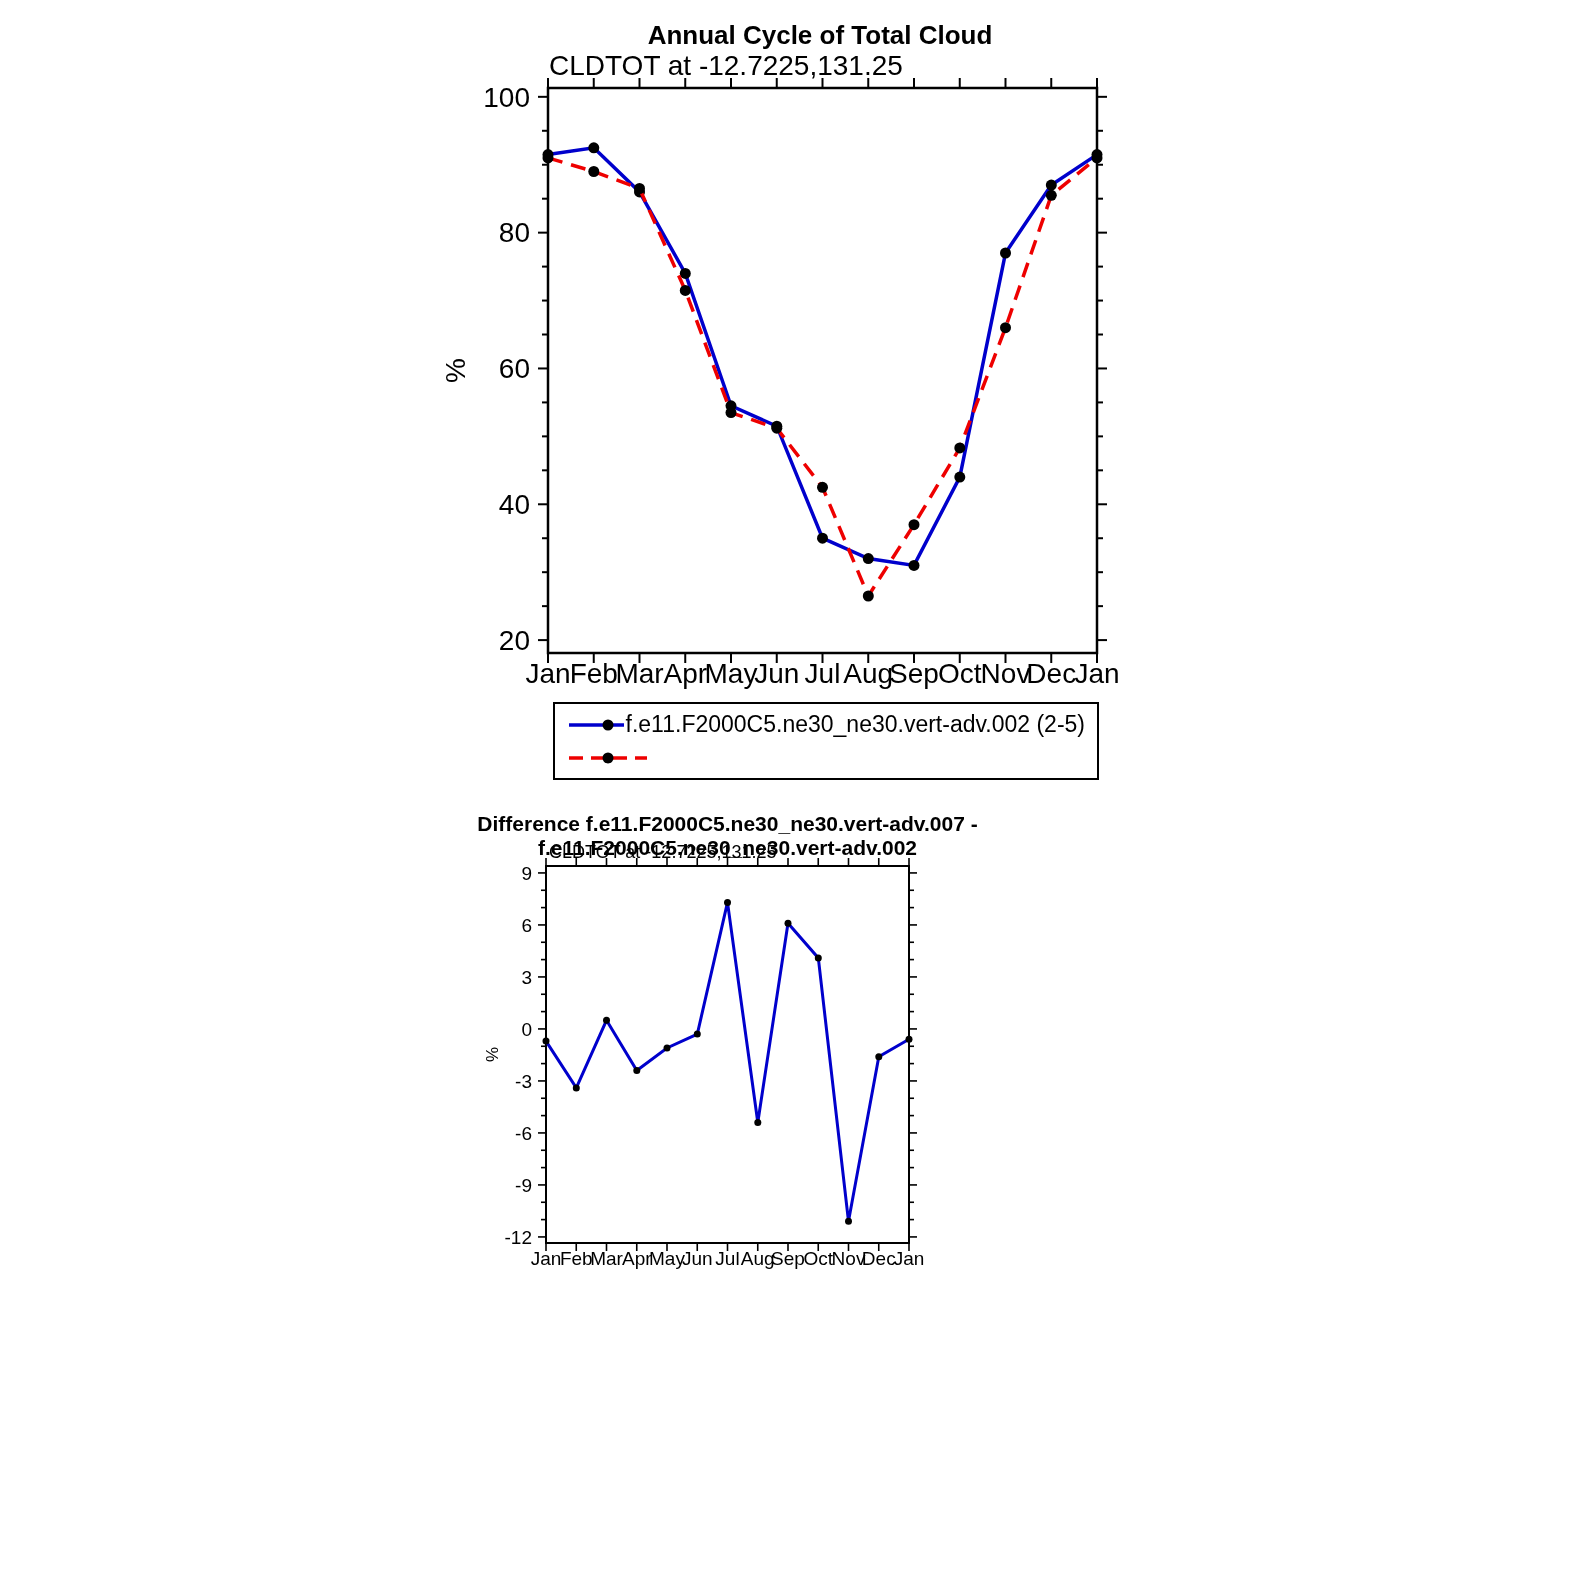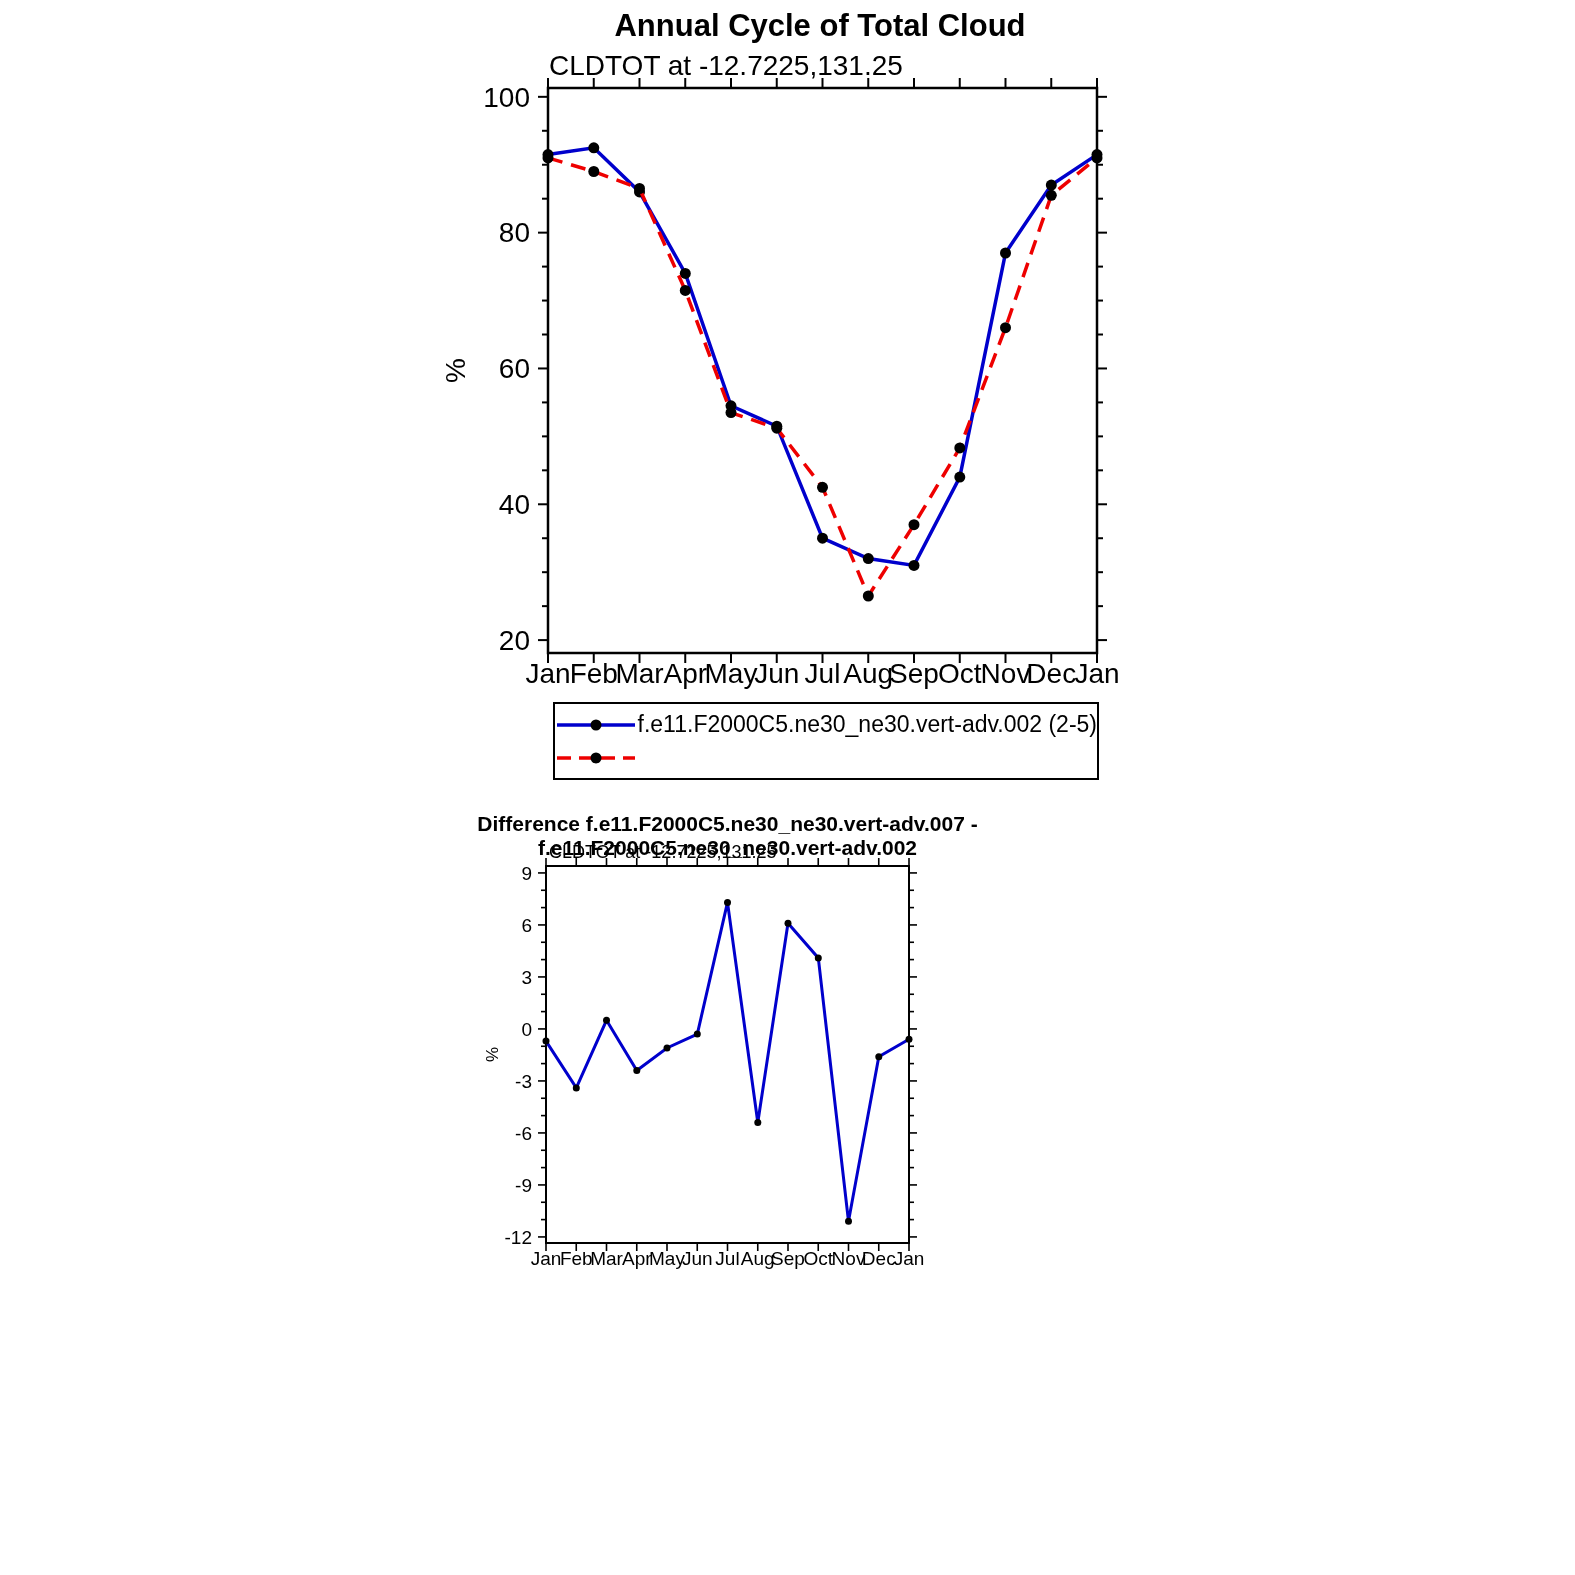--- a/index.html
+++ b/index.html
@@ -1,21 +1,21 @@
 <!DOCTYPE html>
 <html><head>
 <meta charset="utf-8">
 <style>
   html,body{margin:0;padding:0;background:#ffffff;}
   body{width:1575px;height:1575px;position:relative;font-family:"Liberation Sans",sans-serif;color:#000;}
   .abs{position:absolute;}
-  .t1{top:8px;left:440px;width:760px;text-align:center;font-size:31px;font-weight:bold;}
+  .t1{top:20px;left:440px;width:760px;text-align:center;font-size:26px;font-weight:bold;}
   .st1{top:50px;left:549px;font-size:28px;}
   .c1{top:76px;left:440px;}
-  .legend{top:702px;left:553px;width:546px;box-sizing:border-box;border:2px solid #000;padding:4px 0;background:#fff;}
+  .legend{top:702px;left:553px;width:546px;box-sizing:border-box;border:2px solid #000;padding:4px 12px;background:#fff;}
   .lrow{display:flex;align-items:center;height:33px;white-space:nowrap;overflow:hidden;}
   .ltxt{font-size:23px;margin-left:2px;}
   .t2{top:812px;left:350px;width:755px;text-align:center;font-size:21px;font-weight:bold;}
   .st2{top:842px;left:549px;font-size:18px;}
   .c2{top:854px;left:460px;}
   svg text{font-family:"Liberation Sans",sans-serif;fill:#000;}
 </style>
 </head>
 <body>
 

